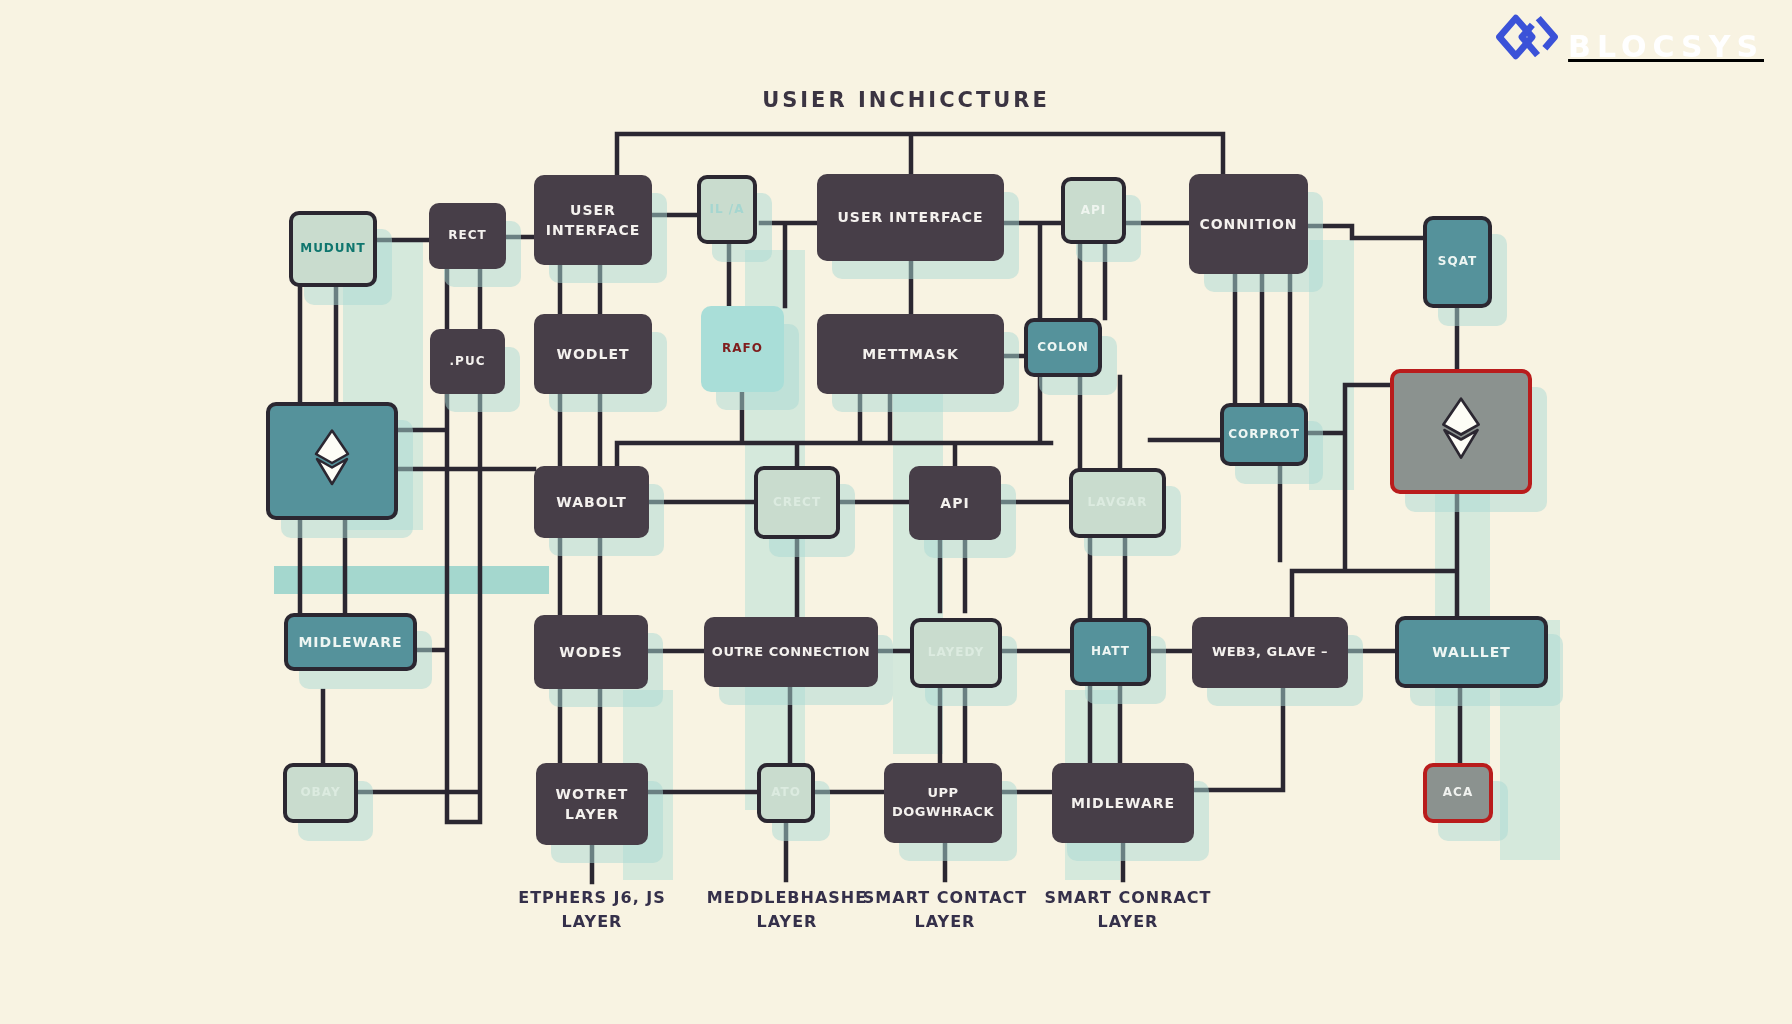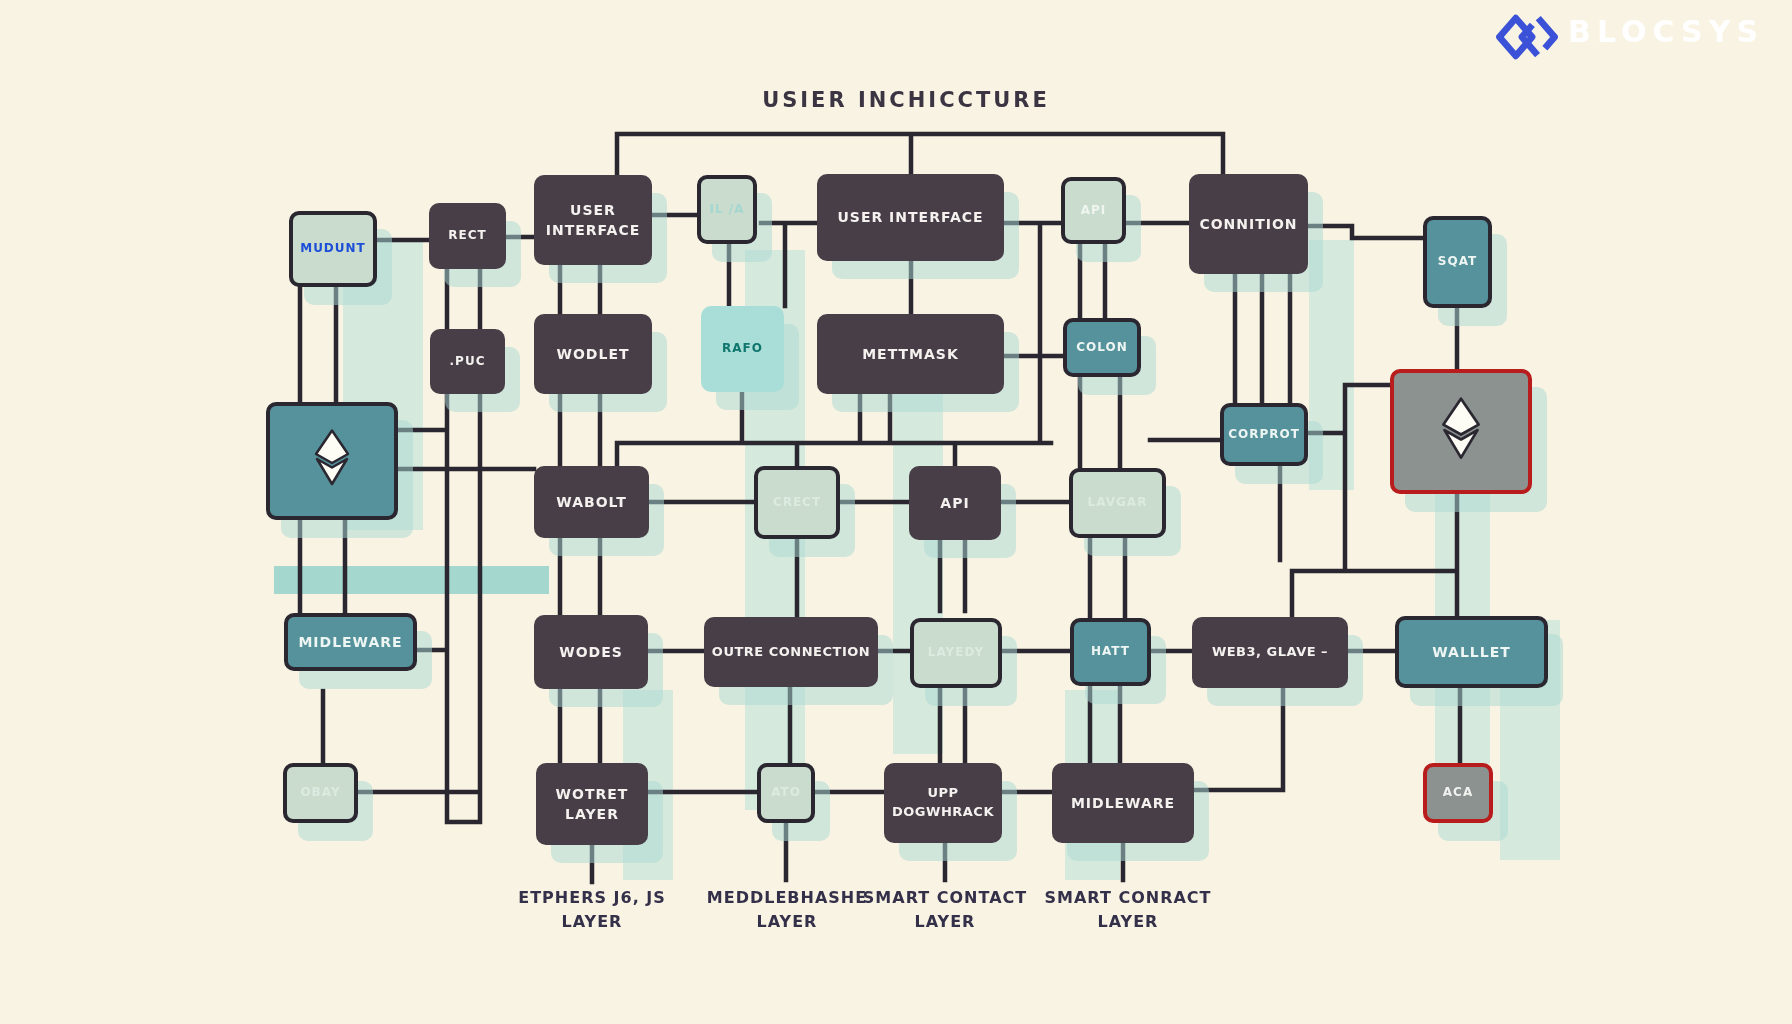--- a/index.html
+++ b/index.html
@@ -17,35 +17,35 @@
   .node{
     position:absolute;z-index:3;box-sizing:border-box;
     display:flex;align-items:center;justify-content:center;text-align:center;
     font-weight:bold;font-size:14px;letter-spacing:1px;line-height:1.45;
     border-radius:10px;padding:4px 6px;
     box-shadow:15px 18px 0 rgba(170,218,211,.5);
   }
   .dark{background:#473e48;color:#f4f1ee;}
   .teal{background:#55929b;border:4px solid #2b2731;color:#eef6f3;}
   .sage{background:#c9dcce;border:4px solid #2b2731;color:#eff5ef;}
-  .sage.darktext{color:#1d4ed8;}
+  .sage.darktext{color:#0f766e;}
   .sage.tealtext{color:#a5d6d0;}
   .sage.fainttext{color:#dcebe0;}
-  .ltteal{background:#a9ded8;border:none;color:#0f766e;}
+  .ltteal{background:#a9ded8;border:none;color:#7f1d1d;}
   .gray{background:#8b928f;border:4px solid #b91c1c;color:#f0f2ef;}
   .small{font-size:12px;}
   .tight{font-size:13px;letter-spacing:.5px;}
   
   .title{
     position:absolute;left:696px;top:88px;width:420px;z-index:2;
     text-align:center;font-size:21px;font-weight:bold;letter-spacing:3px;
     color:#3b3442;
   }
   
-  .brand{position:absolute;right:28px;top:14px;z-index:4;display:flex;align-items:flex-start;gap:10px;}
+  .brand{position:absolute;right:28px;top:14px;z-index:4;display:flex;align-items:flex-end;gap:10px;text-decoration:underline;}
   .brand-text{font-size:30px;font-weight:bold;letter-spacing:6px;color:#ffffff;}
   
   .footer-label{
     position:absolute;z-index:2;width:190px;text-align:center;
     font-size:16px;font-weight:bold;letter-spacing:1px;line-height:1.5;
     color:#35304a;
   }
 </style>
 </head>
 <body>
@@ -124,21 +124,21 @@
 <div class="node sage tealtext small" style="left:697px;top:175px;width:60px;height:69px">IL /A</div>
 <div class="node dark" style="left:817px;top:174px;width:187px;height:87px">USER INTERFACE</div>
 <div class="node sage small" style="left:1061px;top:177px;width:65px;height:67px">API</div>
 <div class="node dark" style="left:1189px;top:174px;width:119px;height:100px">CONNITION</div>
 <div class="node teal small" style="left:1423px;top:216px;width:69px;height:92px">SQAT</div>
 
 <div class="node dark small" style="left:430px;top:329px;width:75px;height:65px">.PUC</div>
 <div class="node dark" style="left:534px;top:314px;width:118px;height:80px">WODLET</div>
 <div class="node ltteal small" style="left:701px;top:306px;width:83px;height:86px">RAFO</div>
 <div class="node dark" style="left:817px;top:314px;width:187px;height:80px">METTMASK</div>
-<div class="node teal small" style="left:1063px;top:318px;width:78px;height:59px">COLON</div>
+<div class="node teal small" style="left:1024px;top:318px;width:78px;height:59px">COLON</div>
 
 <div class="node teal" style="left:266px;top:402px;width:132px;height:118px">
   <span>
     <svg viewBox="0 0 100 120" width="50" height="60">
       <path d="M50,5 L82,52 50,70 18,52 Z" fill="#fdfdf6" stroke="#2b2731" stroke-width="5" stroke-linejoin="round"></path>
       <path d="M20,62 L50,79 80,62 50,112 Z" fill="#fdfdf6" stroke="#2b2731" stroke-width="5" stroke-linejoin="round"></path>
     </svg>
   </span>
 </div>
 <div class="node teal small" style="left:1220px;top:403px;width:88px;height:63px">CORPROT</div>

